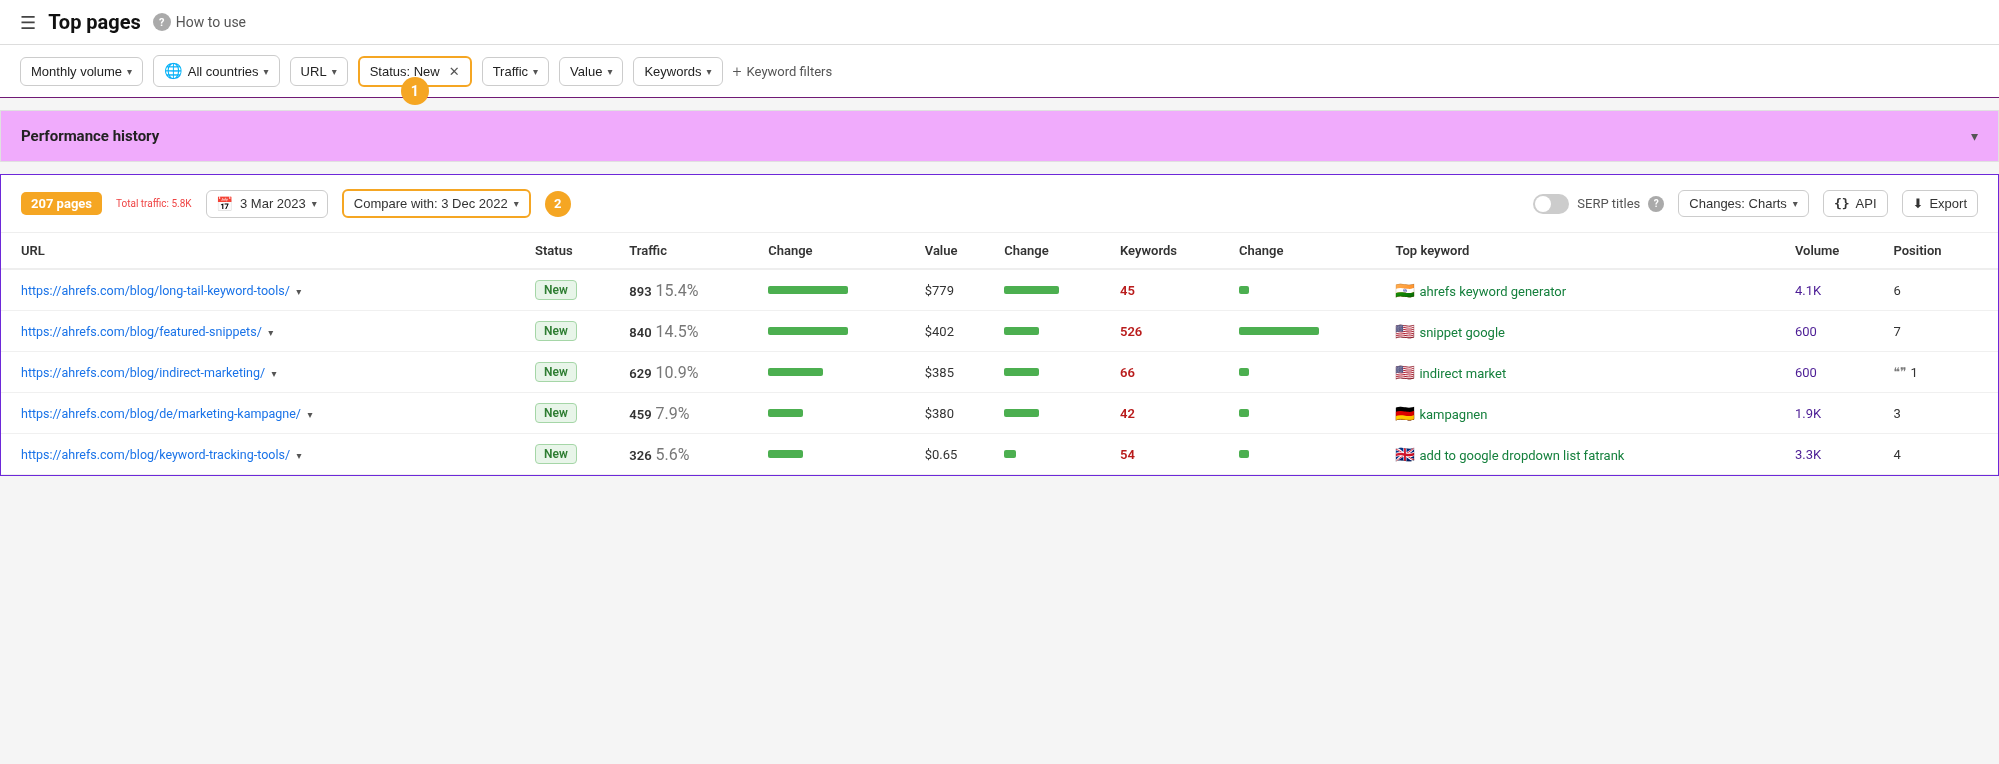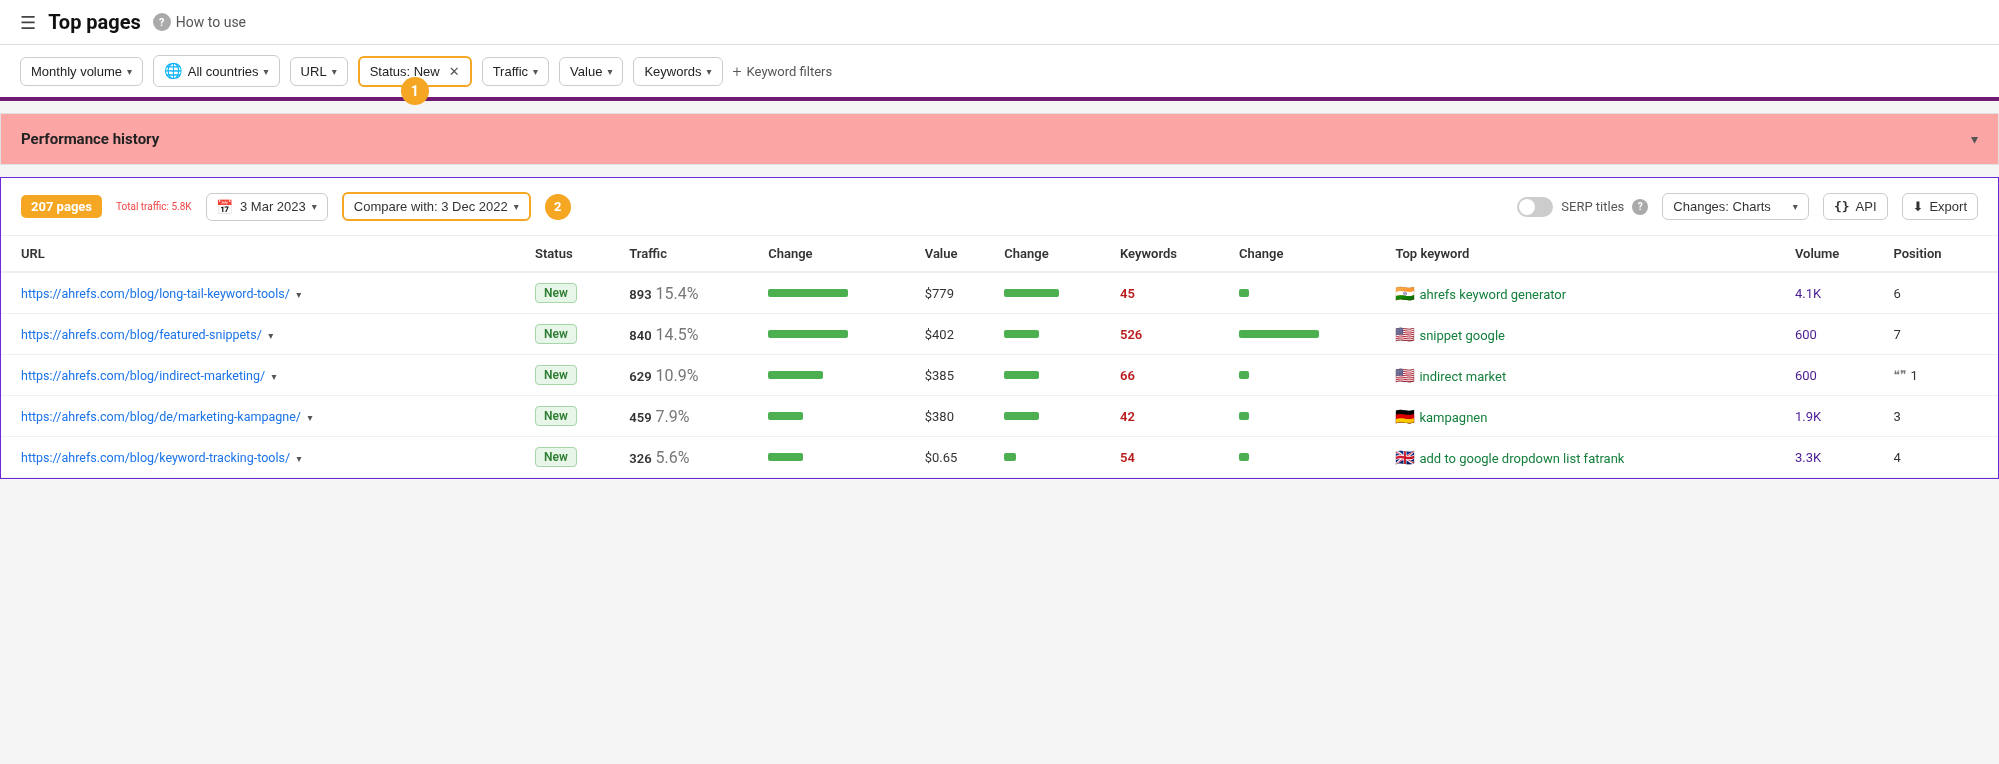--- a/index.html
+++ b/index.html
@@ -4,51 +4,51 @@
   <style>
     * { box-sizing: border-box; margin: 0; padding: 0; }
     body { font-family: -apple-system, BlinkMacSystemFont, 'Segoe UI', Roboto, sans-serif; background: #f5f5f5; font-size: 14px; color: #222; }
 
     .top-bar { background: #fff; border-bottom: 1px solid #ddd; padding: 10px 20px; display: flex; align-items: center; gap: 12px; }
     .hamburger { font-size: 18px; cursor: pointer; color: #444; }
     .page-title { font-size: 20px; font-weight: 700; color: #111; }
     .how-to-use { display: flex; align-items: center; gap: 5px; color: #555; font-size: 14px; cursor: pointer; }
     .how-to-use .help-icon { width: 18px; height: 18px; border-radius: 50%; background: #aaa; color: #fff; font-size: 11px; display: inline-flex; align-items: center; justify-content: center; font-weight: bold; }
 
-    .filter-bar { background: #fff; border-bottom: 4px solid #701a75; padding: 10px 20px; display: flex; align-items: center; gap: 10px; flex-wrap: wrap; }
+    .filter-bar { background: #fff; border-bottom: 1px solid #701a75; padding: 10px 20px; display: flex; align-items: center; gap: 10px; flex-wrap: wrap; }
     .filter-btn { display: flex; align-items: center; gap: 5px; border: 1px solid #ccc; border-radius: 6px; padding: 6px 10px; background: #fff; cursor: pointer; font-size: 13px; color: #222; white-space: nowrap; }
     .filter-btn.active-filter { border: 2px solid #f5a623; border-radius: 6px; }
     .filter-btn .close-x { margin-left: 4px; color: #555; font-size: 13px; }
     .globe-icon { font-size: 15px; }
     .chevron { font-size: 10px; color: #555; }
     .keyword-filters { display: flex; align-items: center; gap: 5px; color: #555; cursor: pointer; font-size: 13px; }
     .keyword-filters .plus { font-size: 16px; font-weight: 300; }
 
     .step-badge { width: 28px; height: 28px; border-radius: 50%; background: #f5a623; color: #fff; font-size: 14px; font-weight: 700; display: inline-flex; align-items: center; justify-content: center; position: relative; }
 
-    .performance-section { background: #fca5a5; margin: 12px 0; border: 1px solid #e0e0e0; }
+    .performance-section { background: #f0abfc; margin: 12px 0; border: 1px solid #e0e0e0; }
     .performance-header { padding: 16px 20px; display: flex; align-items: center; justify-content: space-between; cursor: pointer; }
     .performance-title { font-weight: 700; font-size: 15px; }
     .chevron-down { font-size: 14px; color: #555; }
 
     .main-content { background: #fff; border: 1px solid #6d28d9; margin: 0 0 12px 0; }
 
     .table-toolbar { padding: 14px 20px; display: flex; align-items: center; gap: 14px; border-bottom: 1px solid #eee; flex-wrap: wrap; }
     .pages-badge { background: #f5a623; color: #fff; font-weight: 700; padding: 4px 10px; border-radius: 5px; font-size: 13px; white-space: nowrap; }
     .total-traffic { font-size: 10px; color: #ef4444; }
     .date-btn { display: flex; align-items: center; gap: 6px; border: 1px solid #ccc; border-radius: 6px; padding: 5px 10px; background: #fff; cursor: pointer; font-size: 13px; color: #333; }
     .date-btn.compare { border: 2px solid #f5a623; }
     .cal-icon { font-size: 14px; }
     .step2-badge { width: 26px; height: 26px; border-radius: 50%; background: #f5a623; color: #fff; font-size: 13px; font-weight: 700; display: inline-flex; align-items: center; justify-content: center; }
     .spacer { flex: 1; }
     .serp-titles { display: flex; align-items: center; gap: 8px; font-size: 13px; color: #555; }
     .toggle { width: 36px; height: 20px; background: #ccc; border-radius: 10px; position: relative; cursor: pointer; }
     .toggle::after { content: ''; width: 16px; height: 16px; background: #fff; border-radius: 50%; position: absolute; top: 2px; left: 2px; }
     .help-q { width: 16px; height: 16px; border-radius: 50%; background: #aaa; color: #fff; font-size: 10px; display: inline-flex; align-items: center; justify-content: center; font-weight: bold; cursor: pointer; }
-    .toolbar-btn { display: flex; align-items: center; gap: 22px; border: 1px solid #ccc; border-radius: 6px; padding: 5px 10px; background: #fff; cursor: pointer; font-size: 13px; color: #333; }
+    .toolbar-btn { display: flex; align-items: center; gap: 6px; border: 1px solid #ccc; border-radius: 6px; padding: 5px 10px; background: #fff; cursor: pointer; font-size: 13px; color: #333; }
     .api-btn { display: flex; align-items: center; gap: 6px; border: 1px solid #ccc; border-radius: 6px; padding: 5px 10px; background: #fff; cursor: pointer; font-size: 13px; color: #333; }
     .export-btn { display: flex; align-items: center; gap: 6px; border: 1px solid #ccc; border-radius: 6px; padding: 5px 10px; background: #fff; cursor: pointer; font-size: 13px; color: #333; }
 
     .data-table { width: 100%; border-collapse: collapse; }
     .data-table thead th { text-align: left; padding: 10px 16px 10px 0; font-size: 13px; font-weight: 600; color: #333; border-bottom: 2px solid #eee; white-space: nowrap; }
     .data-table thead th:first-child { padding-left: 20px; }
     .data-table tbody td { padding: 10px 16px 10px 0; font-size: 13px; color: #333; border-bottom: 1px solid #f0f0f0; vertical-align: middle; }
     .data-table tbody td:first-child { padding-left: 20px; }
 
     .url-link { color: #1a73e8; text-decoration: none; font-size: 12.5px; }

